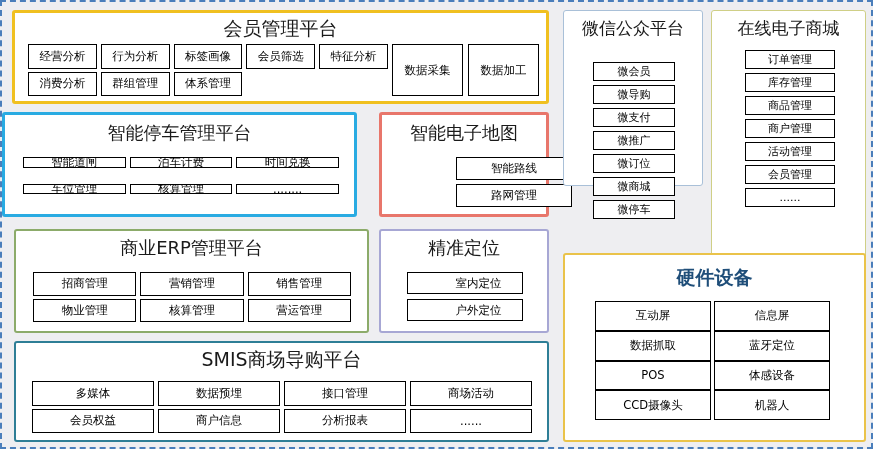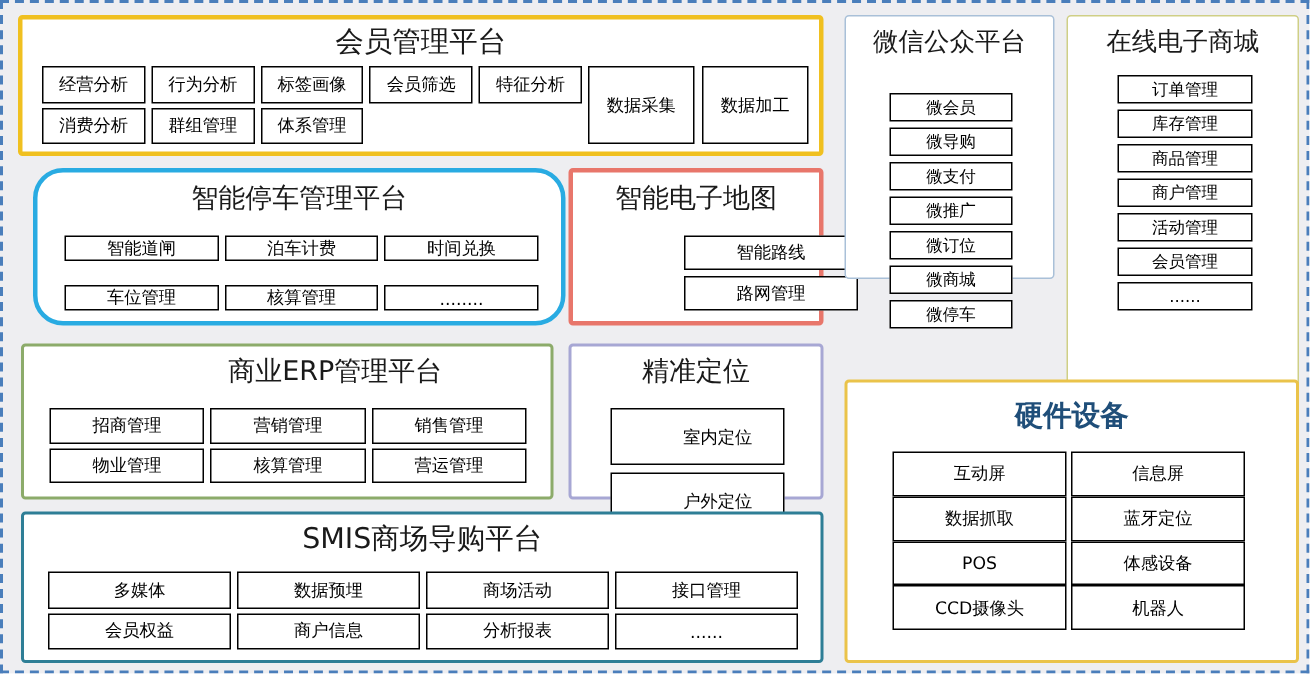--- a/index.html
+++ b/index.html
@@ -66,46 +66,46 @@
   #member-title { position:absolute; left:0; top:5px; width:100%; font-size:19px; }
   #member-grid { left: 13px; top: 31px; width: 360px; height: 52px;
                  grid-template-columns: repeat(5, 1fr); grid-template-rows: repeat(2, 1fr);
                  gap: 3px 4px; }
   #member-grid .cell { font-size: 11.5px; }
   #member-wide { left: 377px; top: 31px; width: 147px; height: 52px;
                  grid-template-columns: repeat(2, 1fr); gap: 0 5px; }
   #member-wide .cell { font-size: 11.5px; }
 
   
-  #parking-platform { left: 20px; top: 110px; width: 355px; height: 105px; border-width: 3px; border-color: #29abe2; border-radius: 20px; }
+  #parking-platform { left: 0; top: 110px; width: 355px; height: 105px; border-width: 3px; border-color: #29abe2; }
   #parking-title { position:absolute; left:0; top:8px; width:100%; font-size:18px; }
-  #parking-grid { left: 18px; top: 42px; width: 316px; height: 50px;
+  #parking-grid { left: 18px; top: 42px; width: 316px; height: 37px;
                   grid-template-columns: repeat(3, 1fr); grid-template-rows: repeat(2, 1fr);
                   gap: 16px 4px; }
   #parking-grid .cell { font-size: 11.5px; }
 
   
   #emap-platform { left: 377px; top: 110px; width: 170px; height: 105px; border-width: 3px; border-color: #e8766b; }
   #emap-title { position:absolute; left:0; top:8px; width:100%; font-size:18px; }
   #emap-col { left: 26px; top: 42px; width: 116px; gap: 4px; padding-left: 48px; }
   #emap-col .cell { font-size: 11.5px; height: 23px; }
 
   
   #erp-platform { left: 12px; top: 227px; width: 355px; height: 104px; border-width: 2px; border-color: #8cab6a; }
-  #erp-title { position:absolute; left:0; top:7px; width:100%; font-size:18px;padding-left:32px; }
+  #erp-title { position:absolute; left:0; top:7px; width:100%; font-size:18px; }
   #erp-grid { left: 17px; top: 41px; width: 318px; height: 50px;
               grid-template-columns: repeat(3, 1fr); grid-template-rows: repeat(2, 1fr);
               gap: 3px 4px; }
   #erp-grid .cell { font-size: 11.5px; }
 
   
   #pos-platform { left: 377px; top: 227px; width: 170px; height: 104px; border-width: 2px; border-color: #a7a7d4; }
   #pos-title { position:absolute; left:0; top:7px; width:100%; font-size:18px; }
   #pos-col { left: 26px; top: 41px; width: 116px; gap: 5px; }
-  #pos-col .cell { font-size: 11.5px; height: 38px; padding-left: 27px; }
+  #pos-col .cell { font-size: 11.5px; height: 22px; padding-left: 27px; }
 
   
   #smis-platform { left: 12px; top: 339px; width: 535px; height: 101px; border-width: 2px; border-color: #2e7e96; }
   #smis-title { position:absolute; left:0; top:6px; width:100%; font-size:19px; }
   #smis-grid { left: 16px; top: 38px; width: 500px; height: 52px;
                grid-template-columns: repeat(4, 1fr); grid-template-rows: repeat(2, 1fr);
                gap: 3px 4px; }
   #smis-grid .cell { font-size: 11.5px; }
 
   
@@ -189,22 +189,22 @@
       <div class="cell">室内定位</div>
       <div class="cell">户外定位</div>
     </div>
   </div>
 
   <div class="panel" id="smis-platform">
     <div class="panel-title" id="smis-title">SMIS商场导购平台</div>
     <div class="grid" id="smis-grid">
       <div class="cell">多媒体</div>
       <div class="cell">数据预埋</div>
+      <div class="cell">接口管理</div>
       <div class="cell">商场活动</div>
-      <div class="cell">接口管理</div>
       <div class="cell">会员权益</div>
       <div class="cell">商户信息</div>
       <div class="cell">分析报表</div>
       <div class="cell">......</div>
     </div>
   </div>
 
   <div class="panel" id="wechat-platform">
     <div class="panel-title" id="wechat-title">微信公众平台</div>
     <div class="col" id="wechat-col">

